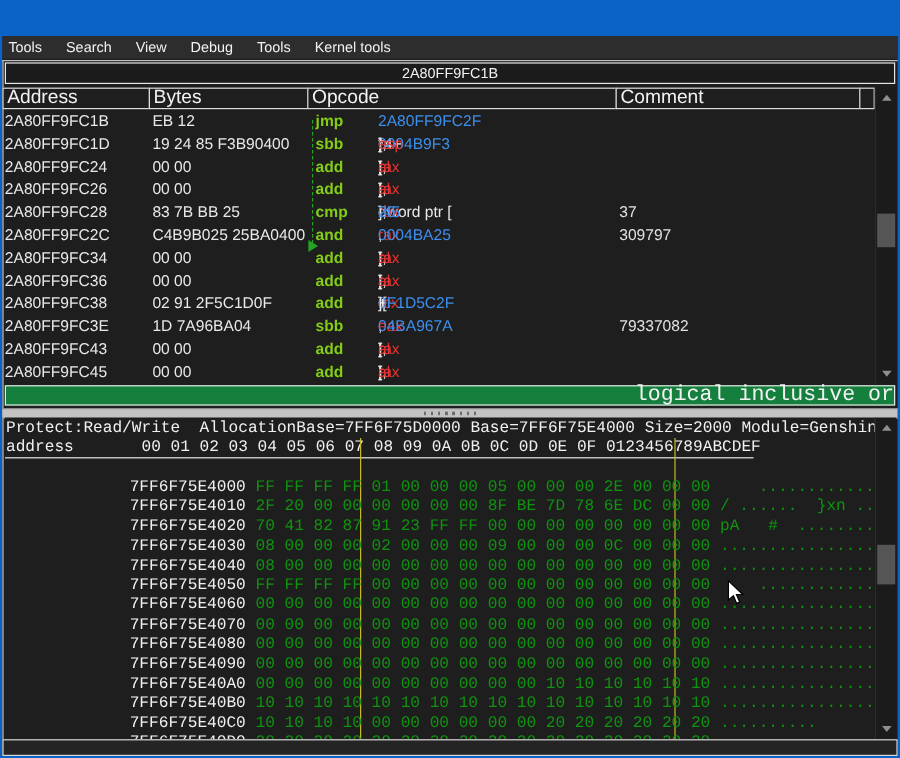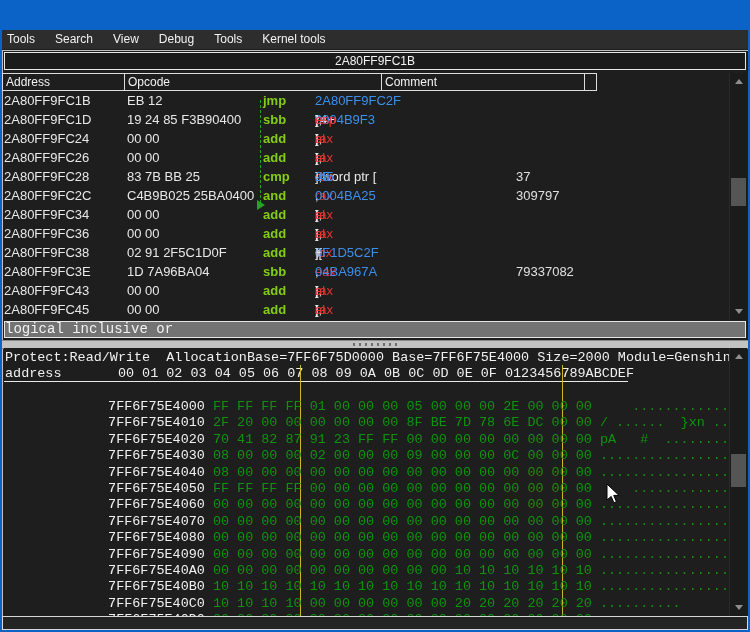--- a/index.html
+++ b/index.html
@@ -16,21 +16,21 @@
            color:#f2f2f2;font-size:12px;}
   .menu-item{padding:0 10px;height:19px;line-height:19px;}
   .menu-item:first-child{padding-left:5px;}
   .client-frame{position:absolute;left:0;top:20px;right:0;bottom:0;border-left:1px solid #bFbFbF;border-top:1px solid #bFbFbF;pointer-events:none;}
   
   .addrbar{position:absolute;top:22px;left:2px;width:740px;height:16px;background:#1b1b1b;border:1px solid #e6e6e6;
            color:#f2f2f2;font-size:12px;text-align:center;line-height:16px;}
   
   .dheader{position:absolute;top:43px;left:0;width:727px;height:18px;display:flex;}
   .hcell{box-sizing:border-box;border:1px solid #dcdcdc;margin-left:-1px;background:#1e1e1e;color:#f2f2f2;
-         font-size:12px;line-height:16px;padding-left:3px;overflow:hidden;}
+         font-size:16px;line-height:16px;padding-left:3px;overflow:hidden;}
   .hcell:first-child{margin-left:0;}
   .w0{width:123px;}.w1{width:133px;}.w2{width:258px;}.w3{width:204px;}.w4{width:13px;}
   
   .drows{position:absolute;top:61px;left:0;width:727px;height:229px;overflow:hidden;font-size:13px;color:#e8e8e8;}
   .drow{position:relative;height:19px;}
   .drow span{position:absolute;top:0;line-height:19px;white-space:pre;}
   .c-addr{left:2px;}
   .c-bytes{left:125px;}
   .c-mn{left:261px;font-weight:bold;color:#84cc16;text-align:right;}
   .c-ops{left:313px;}
@@ -43,22 +43,22 @@
   .vscroll{position:absolute;width:17px;background:#1b1b1b;border-left:1px solid #2a2a2a;}
   .dscroll{top:43px;left:727px;height:247px;}
   .hscroll{top:318px;left:727px;height:268px;}
   .sarrow{position:absolute;left:5px;width:0;height:0;border-left:4px solid transparent;border-right:4px solid transparent;}
   .sarrow.up{top:6px;border-bottom:5px solid #8f8f8f;}
   .sarrow.down{bottom:6px;border-top:5px solid #8f8f8f;}
   .sthumb{position:absolute;left:1px;width:15px;background:#555555;}
   .dthumb{top:105px;height:28px;}
   .hthumb{top:106px;height:33px;}
   
-  .dstatus{position:absolute;top:291px;left:2px;width:740px;height:15px;background:#737373;border:1px solid #e6e6e6;
-           color:#f2f2f2;font-family:"Liberation Mono","DejaVu Sans Mono",monospace;font-size:14px;line-height:15px;text-align:left;}
+  .dstatus{position:absolute;top:291px;left:2px;width:740px;height:15px;background:#15803d;border:1px solid #e6e6e6;
+           color:#f2f2f2;font-family:"Liberation Mono","DejaVu Sans Mono",monospace;font-size:18px;line-height:15px;text-align:right;}
   
   .splitter{position:absolute;top:310px;left:0;width:746px;height:7px;background:#c3c3c3;border-top:1px solid #8a8a8a;border-bottom:1px solid #7d7d7d;}
   .grip{position:absolute;left:50%;top:2px;width:44px;height:3px;margin-left:-22px;
         background-image:repeating-linear-gradient(90deg,#6e6e6e 0 2px,transparent 2px 6px);}
   
   .hexpane{position:absolute;top:318px;left:2px;width:725px;height:268px;overflow:hidden;background:#1e1e1e;
            font-family:"Liberation Mono","DejaVu Sans Mono",monospace;font-size:13.45px;}
   .hexinfo{position:absolute;top:2px;left:1px;color:#f0f0f0;white-space:pre;}
   .hexheader{position:absolute;top:18px;left:1px;color:#f0f0f0;white-space:pre;}
   .hexrule{position:absolute;top:33px;left:0;width:624px;height:1px;background:#e8e8e8;}
@@ -89,20 +89,21 @@
         <div class="menu-item">Debug</div>
         <div class="menu-item">Tools</div>
         <div class="menu-item">Kernel tools</div>
       </div>
     <div class="client-frame"></div>
 
     <div class="addrbar">2A80FF9FC1B</div>
 
     <div class="dheader">
         <div class="hcell w0">Address</div>
+        <div class="hcell w1">Bytes</div>
         <div class="hcell w2">Opcode</div>
         <div class="hcell w3">Comment</div>
         <div class="hcell w4"></div>
       </div>
 
     <div class="drows">
       <div class="jumpline"></div>
       <div class="jumparrow"></div>
     <div class="drow">
           <span class="c-addr">2A80FF9FC1B</span>

